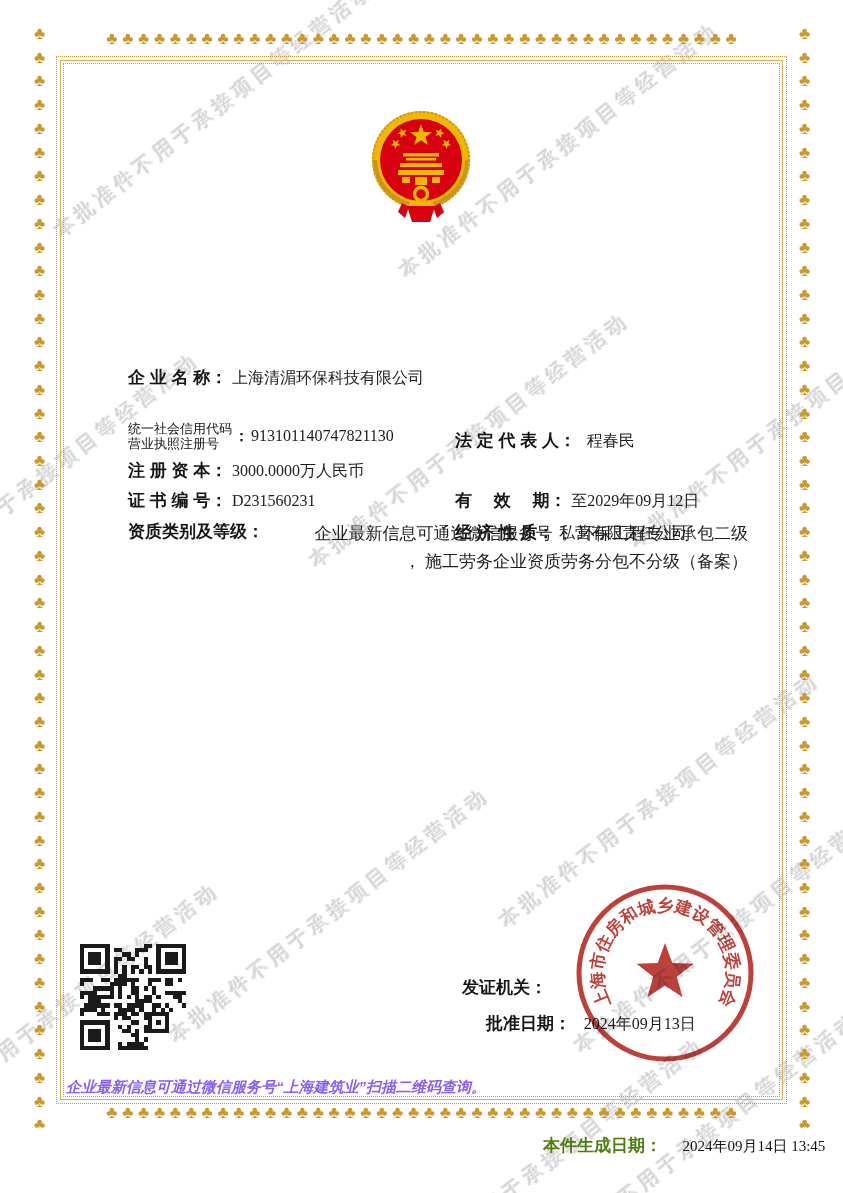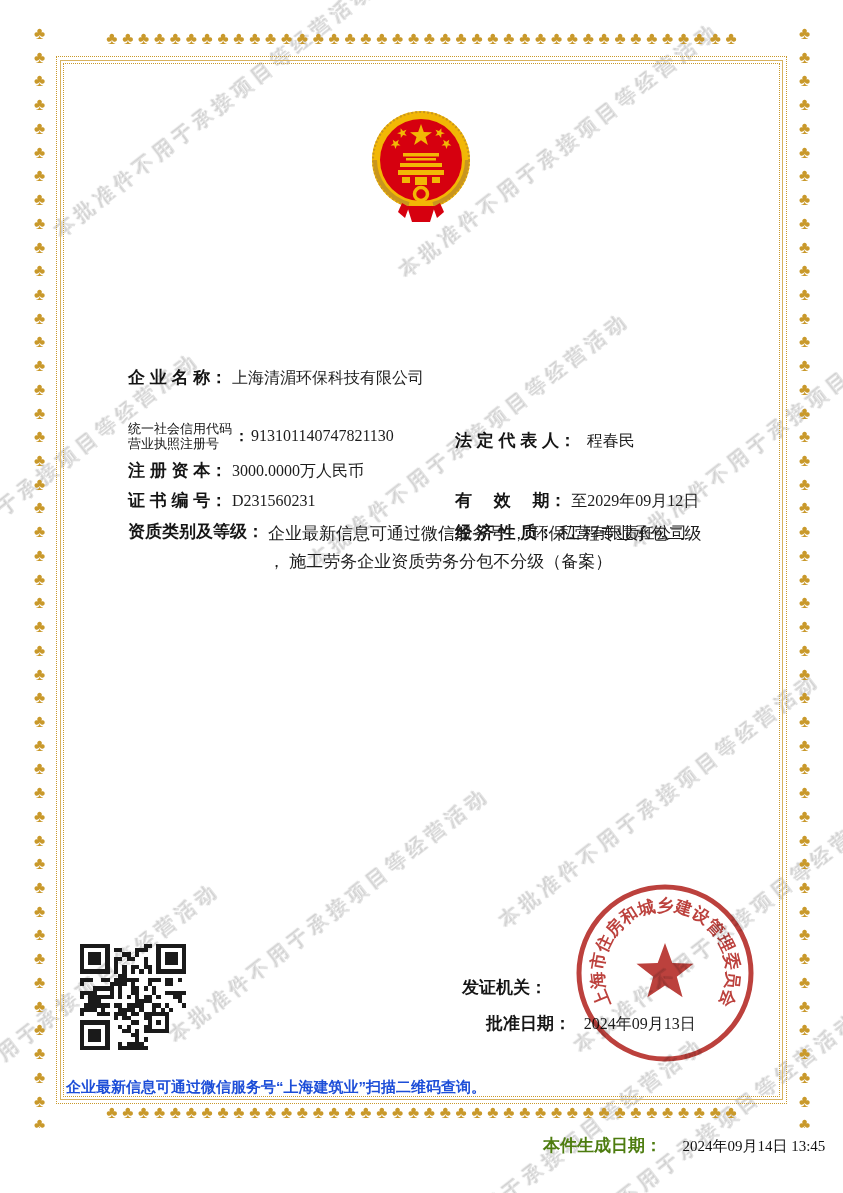--- a/index.html
+++ b/index.html
@@ -42,31 +42,31 @@
   .row-addr    { left:128px; top:396px; }
   .row-credit  { left:128px; top:421px; display:flex; align-items:center; }
   .credit-lines { display:flex; flex-direction:column; }
   .credit-lines span { font-weight:400; font-size:13px; line-height:15px; }
   .credit-colon { font-weight:700; font-size:15px; margin:0 2px; }
   .row-legal   { left:455px; top:429px; }
   .row-capital { left:128px; top:459px; }
   .row-econ    { left:455px; top:480px;margin-top:41px; }
   .row-certno  { left:128px; top:489px; }
   .row-valid   { left:455px; top:489px; }
-  .row-qual    { left:128px; top:520px; display:flex; align-items:flex-start; }
+  .row-qual    { left:128px; top:520px; display:flex; align-items:flex-start;text-align:right; }
   .qual-val { font-family:"Liberation Serif", serif; font-size:17px; color:#1c1c1c;
               width:480px; line-height:28px; white-space:pre-line; margin-left:4px; }
   .val-inline { margin-left:6px; }
   .qr { position:absolute; left:80px; top:944px; width:106px; height:106px; }
   .authority-row { left:462px; top:976px; }
   .approval-row  { left:486px; top:1012px; }
   .approval-date { margin-left:8px;text-align:center; }
   .seal { position:absolute; left:570px; top:878px; z-index:3; opacity:.85;
           mix-blend-mode:multiply; }
-  .notice { position:absolute; left:66px; top:1078px; font-size:15px; font-weight:600; color:#1d4ed8; }
+  .notice { position:absolute; left:66px; top:1078px; font-size:15px; font-weight:600; color:#8b5cf6;font-style:italic; }
   .genbar { position:absolute; left:543px; top:1134px; }
   .gen-lbl { font-weight:700; font-size:17px; color:#4d7c0f; }
   .gen-val { font-family:"Liberation Serif", serif; font-size:15px; color:#111; margin-left:16px; }
 </style>
 </head>
 <body>
 
 <div class="cert">
 
   <div class="wm-layer">

